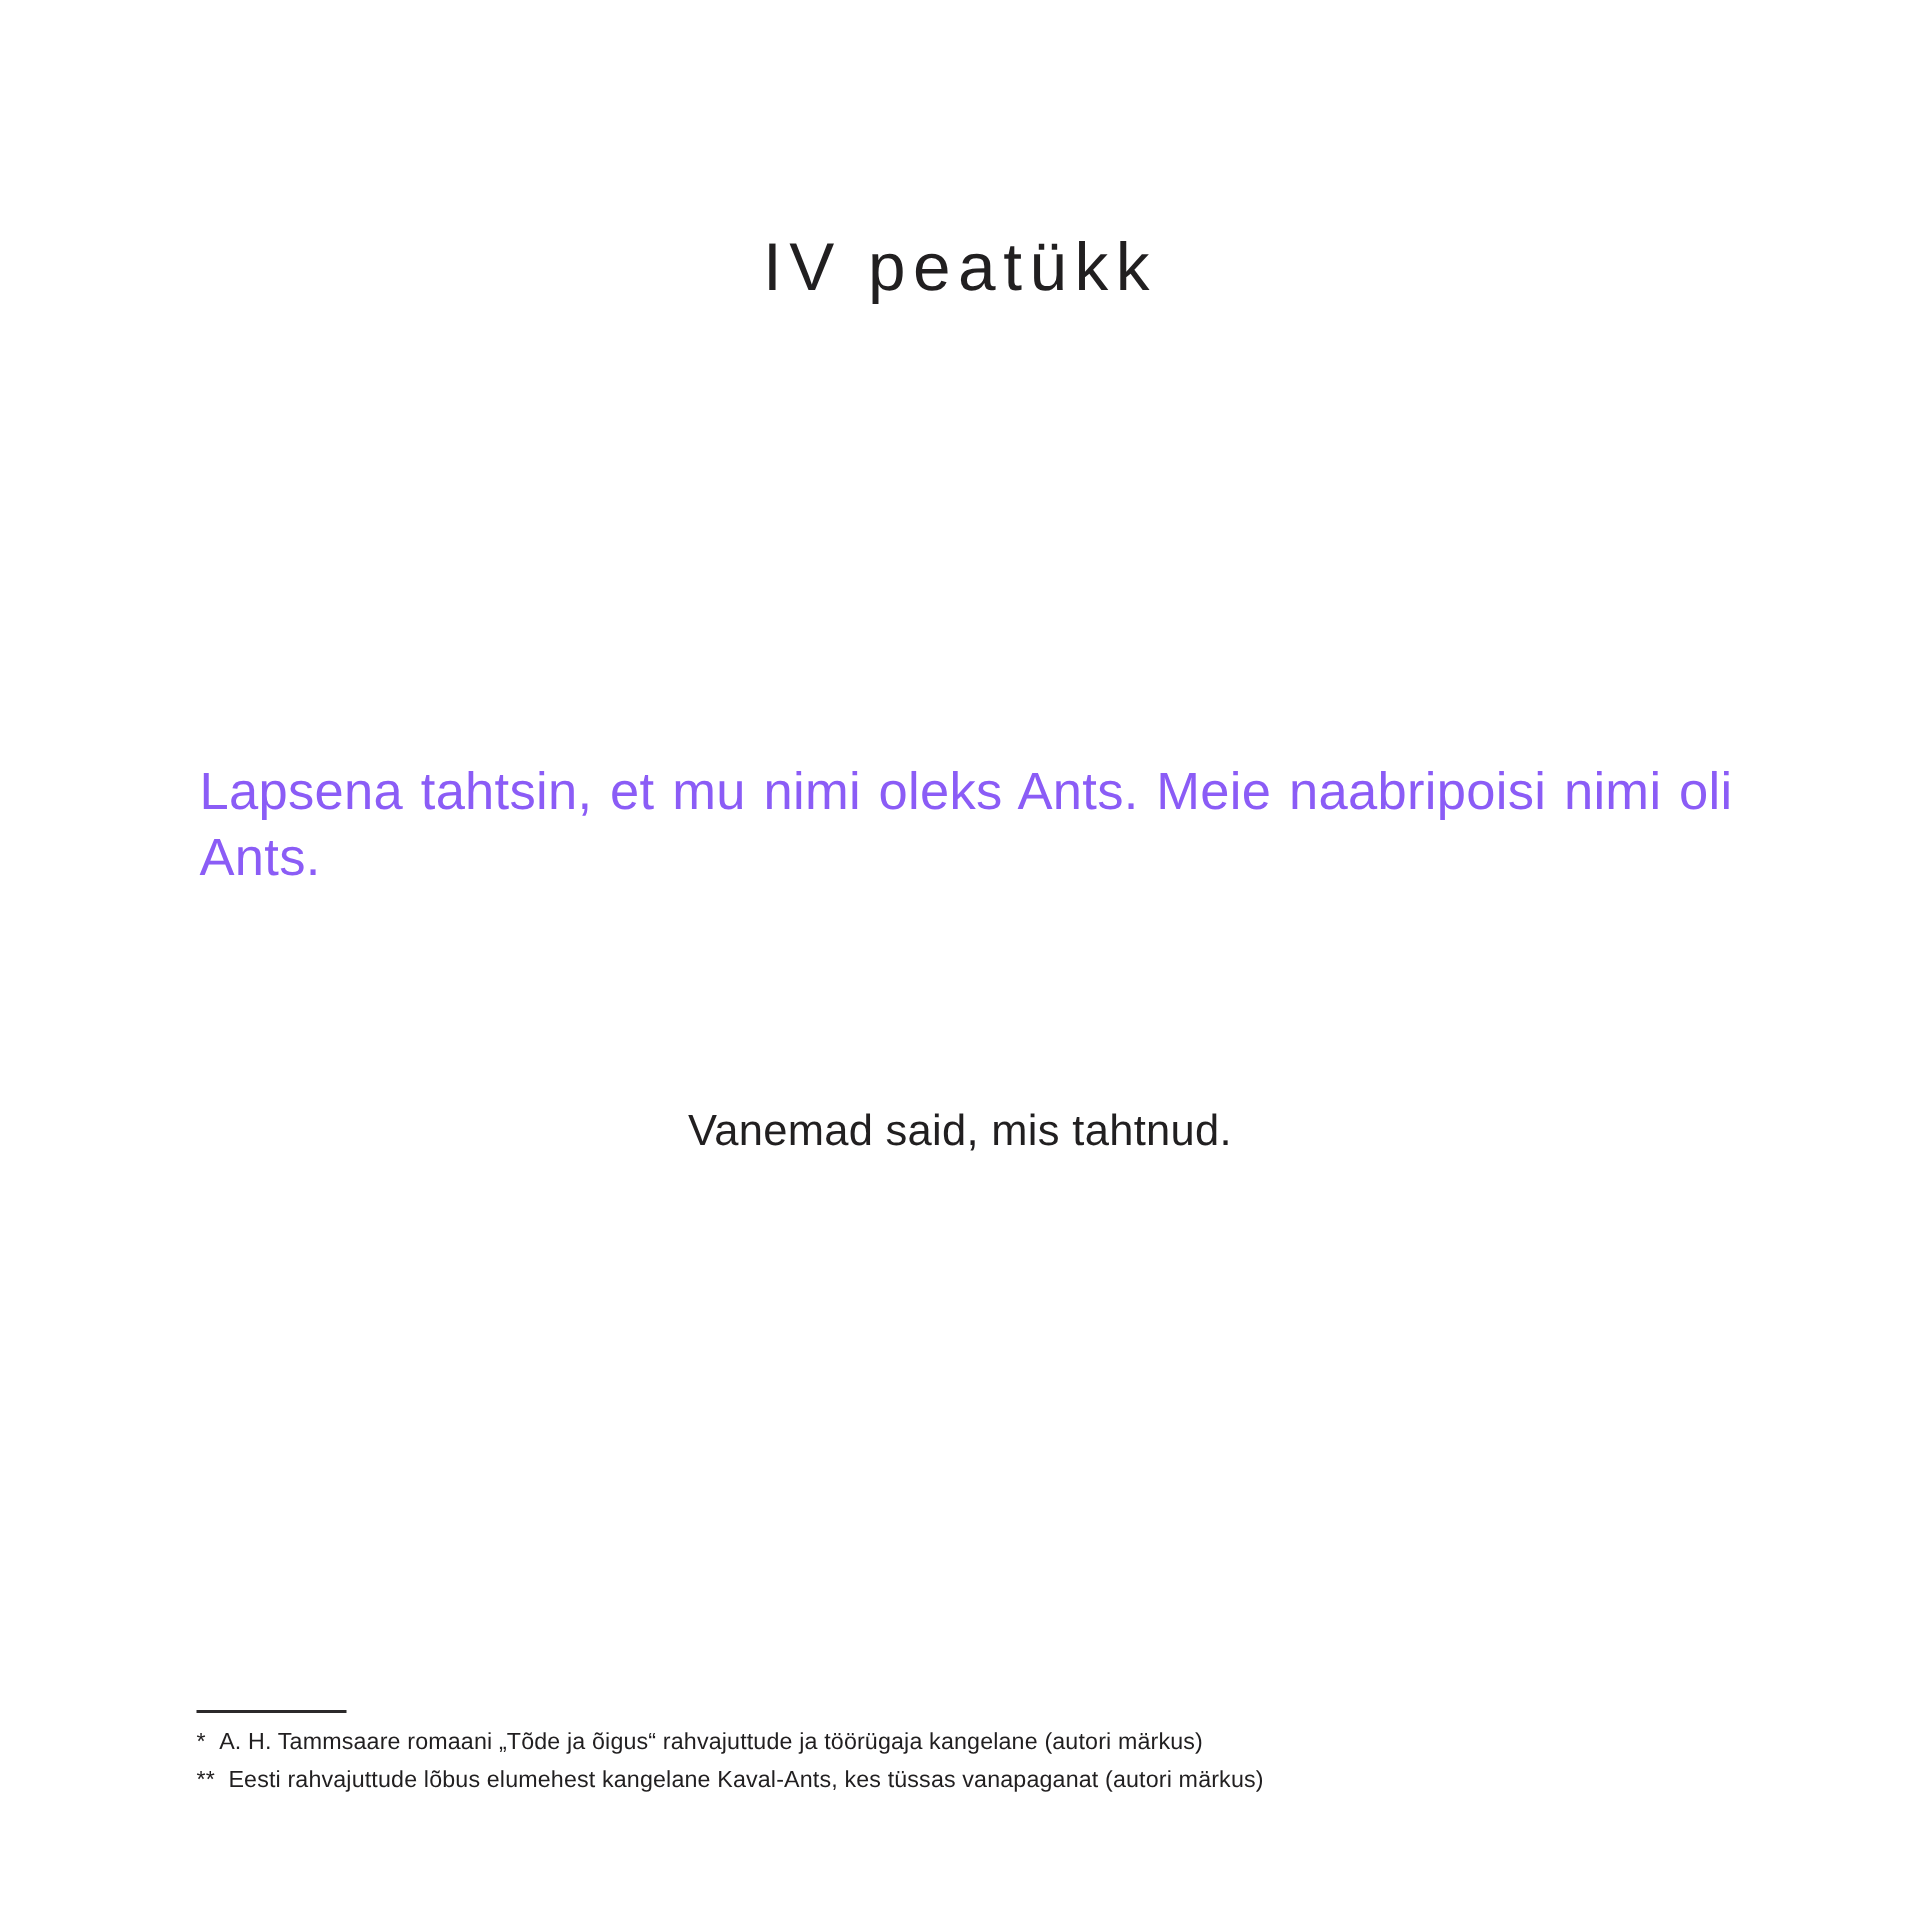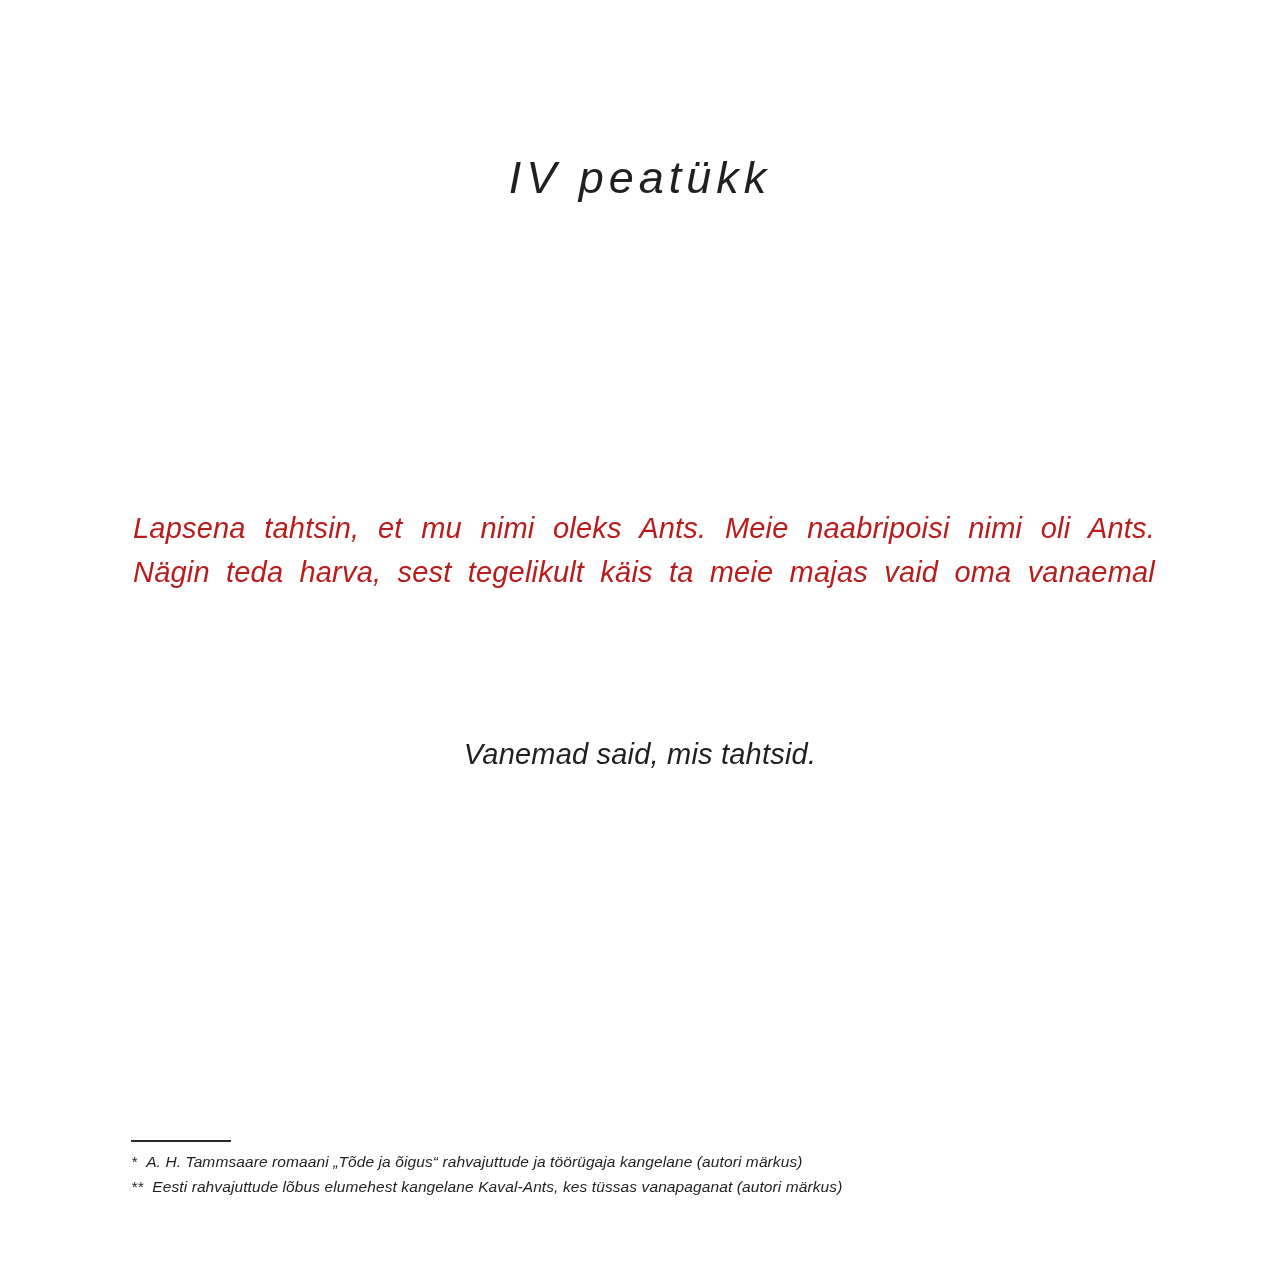--- a/index.html
+++ b/index.html
@@ -1,15 +1,15 @@
 <!DOCTYPE html>
 <html><head>
 <meta charset="utf-8">
 <style>
-  * { margin: 0; padding: 0; box-sizing: border-box; font-style: italic; }
+  * { margin: 0; padding: 0; box-sizing: border-box; }
 
   html, body {
     width: 1280px;
     height: 1280px;
     overflow: hidden;
   }
 
   .page {
     position: relative;
     width: 1280px;
@@ -29,22 +29,22 @@
     font-weight: 500;
     letter-spacing: 5px;
     color: #211f20;
   }
 
   .body-text {
     position: absolute;
     top: 506px;
     left: 133px;
     width: 1022px;
-    font-size: 29px;
-    color: #b91c1c;
+    font-size: 35px;
+    color: #8b5cf6;
   }
 
   .body-line {
     text-align: justify;
     text-align-last: justify;
     line-height: 44px;
     white-space: normal;
     letter-spacing: 0.2px;
   }
 
@@ -96,24 +96,23 @@
 </style>
 </head>
 <body>
 
 <div class="page">
 
   <h1 class="chapter-title">IV peatükk</h1>
 
   <div class="body-text">
     <div class="body-line">Lapsena tahtsin, et mu nimi oleks Ants. Meie naabripoisi nimi oli Ants.</div>
-    <div class="body-line">Nägin teda harva, sest tegelikult käis ta meie majas vaid oma vanaemal</div>
   </div>
 
-  <div class="centered-line">Vanemad said, mis tahtsid.</div>
+  <div class="centered-line">Vanemad said, mis tahtnud.</div>
 
   <div class="footnotes">
     <div class="footnote-rule"></div>
 
     <div class="footnote">
       <span class="footnote-marker">*</span>
       <span class="footnote-text">A. H. Tammsaare romaani „Tõde ja õigus“ rahvajuttude ja töörügaja kangelane (autori märkus)</span>
     </div>
 
     <div class="footnote">

